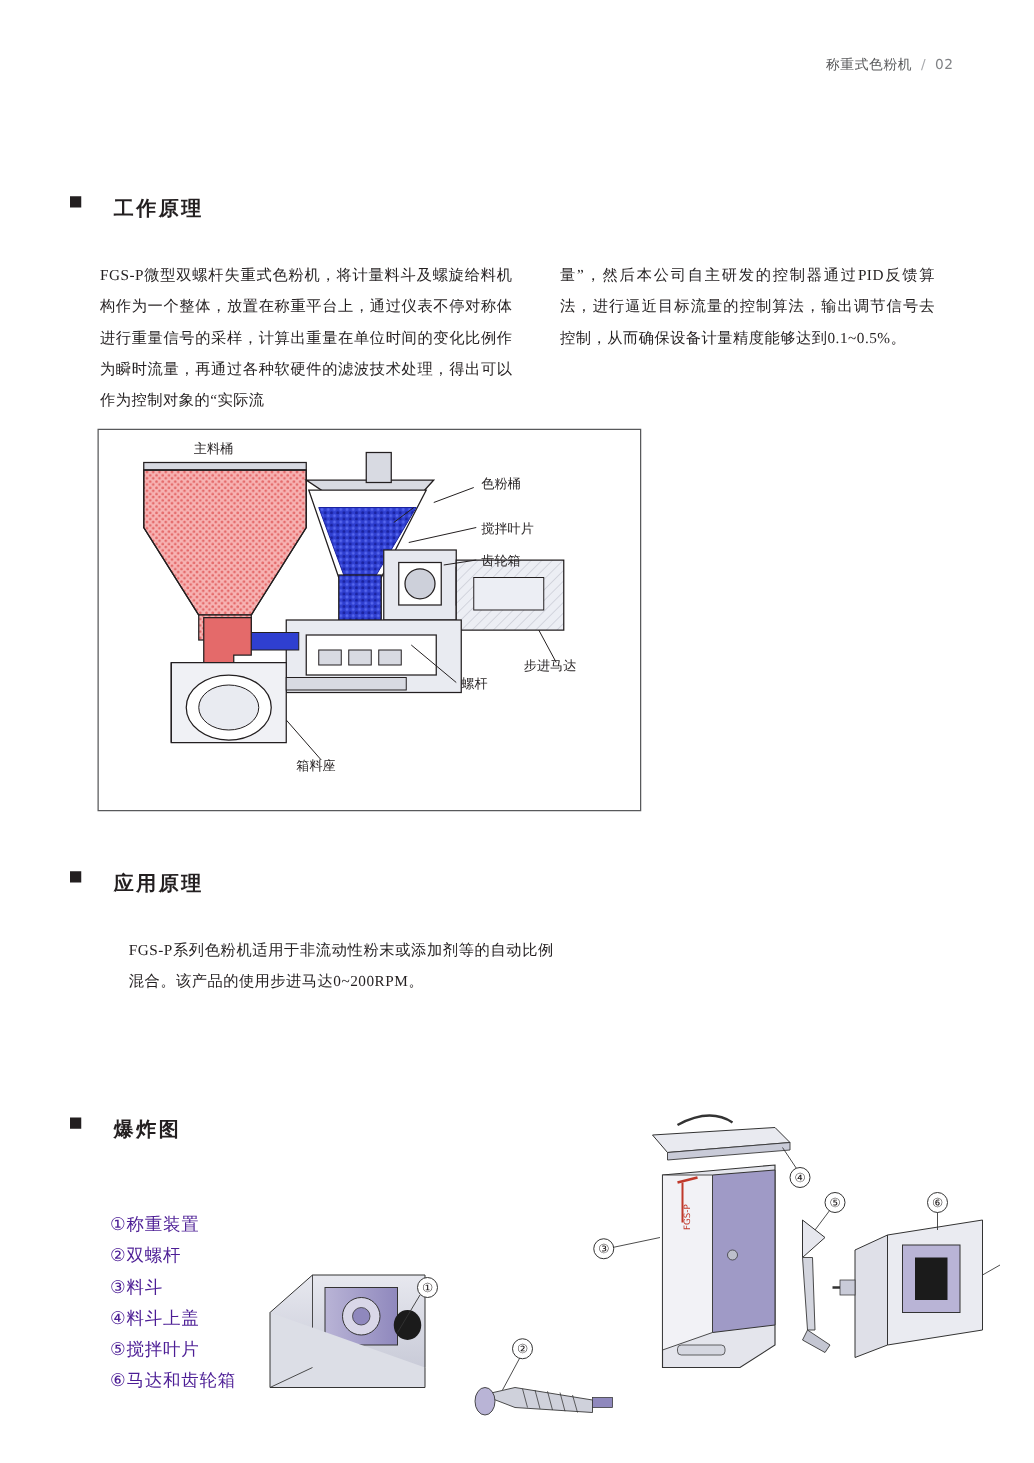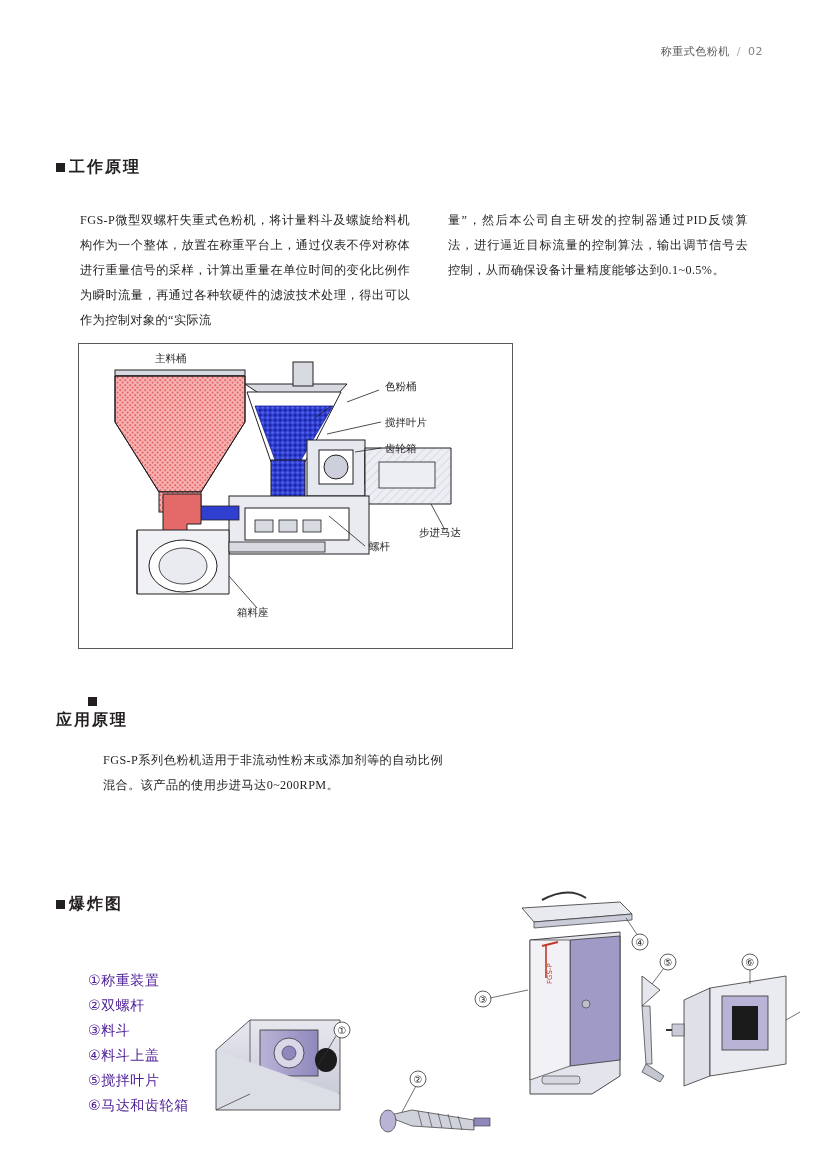--- a/index.html
+++ b/index.html
@@ -32,22 +32,22 @@
   }
   .page-header .pagenum {
     color: #808285;
   }
 
   
   .section-head {
     position: absolute;
     left: 56px;
     display: flex;
-    align-items: center;
-    gap: 4px;
+    align-items: flex-start;
+    gap: 26px;
   }
   .section-head .bullet {
     width: 9px;
     height: 9px;
     background: #231f20;
     display: inline-block;
   }
   .section-head .title {
     font-size: 16px;
     font-weight: bold;
@@ -201,21 +201,21 @@
     <text class="lbl" x="306" y="46">色粉桶</text>
     <text class="lbl" x="306" y="82">搅拌叶片</text>
     <text class="lbl" x="306" y="108">齿轮箱</text>
     <text class="lbl" x="340" y="192">步进马达</text>
     <text class="lbl" x="290" y="206">螺杆</text>
     <text class="lbl" x="158" y="272">箱料座</text>
     <text class="lbl" x="76" y="18">主料桶</text>
   </svg>
 </div>
 
-<div class="section-head" style="top:697px;flex-direction:column;">
+<div class="section-head" style="top:697px;">
   <span class="bullet"></span>
   <span class="title">应用原理</span>
 </div>
 
 <div class="col-text" style="left:80px; top:748px; width:340px; text-align:justify;margin-left:23px;">FGS-P系列色粉机适用于非流动性粉末或添加剂等的自动比例混合。该产品的使用步进马达0~200RPM。</div>
 
 <div class="section-head" style="top:894px;">
   <span class="bullet"></span>
   <span class="title">爆炸图</span>
 </div>

